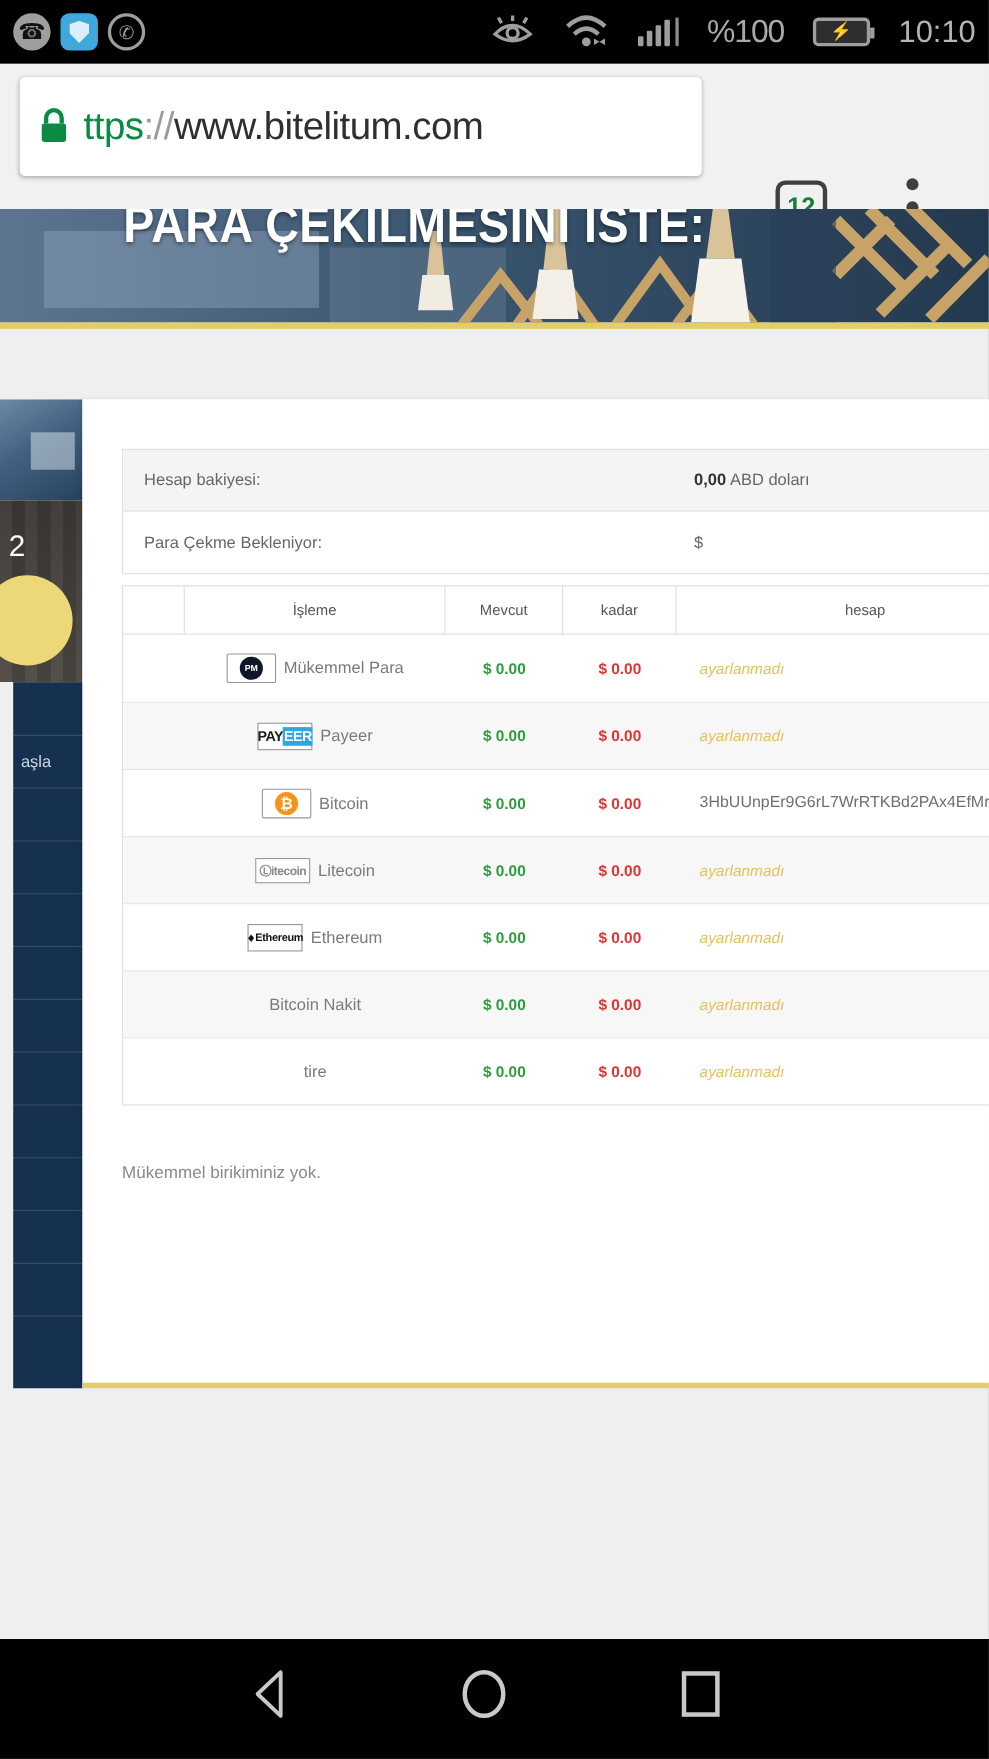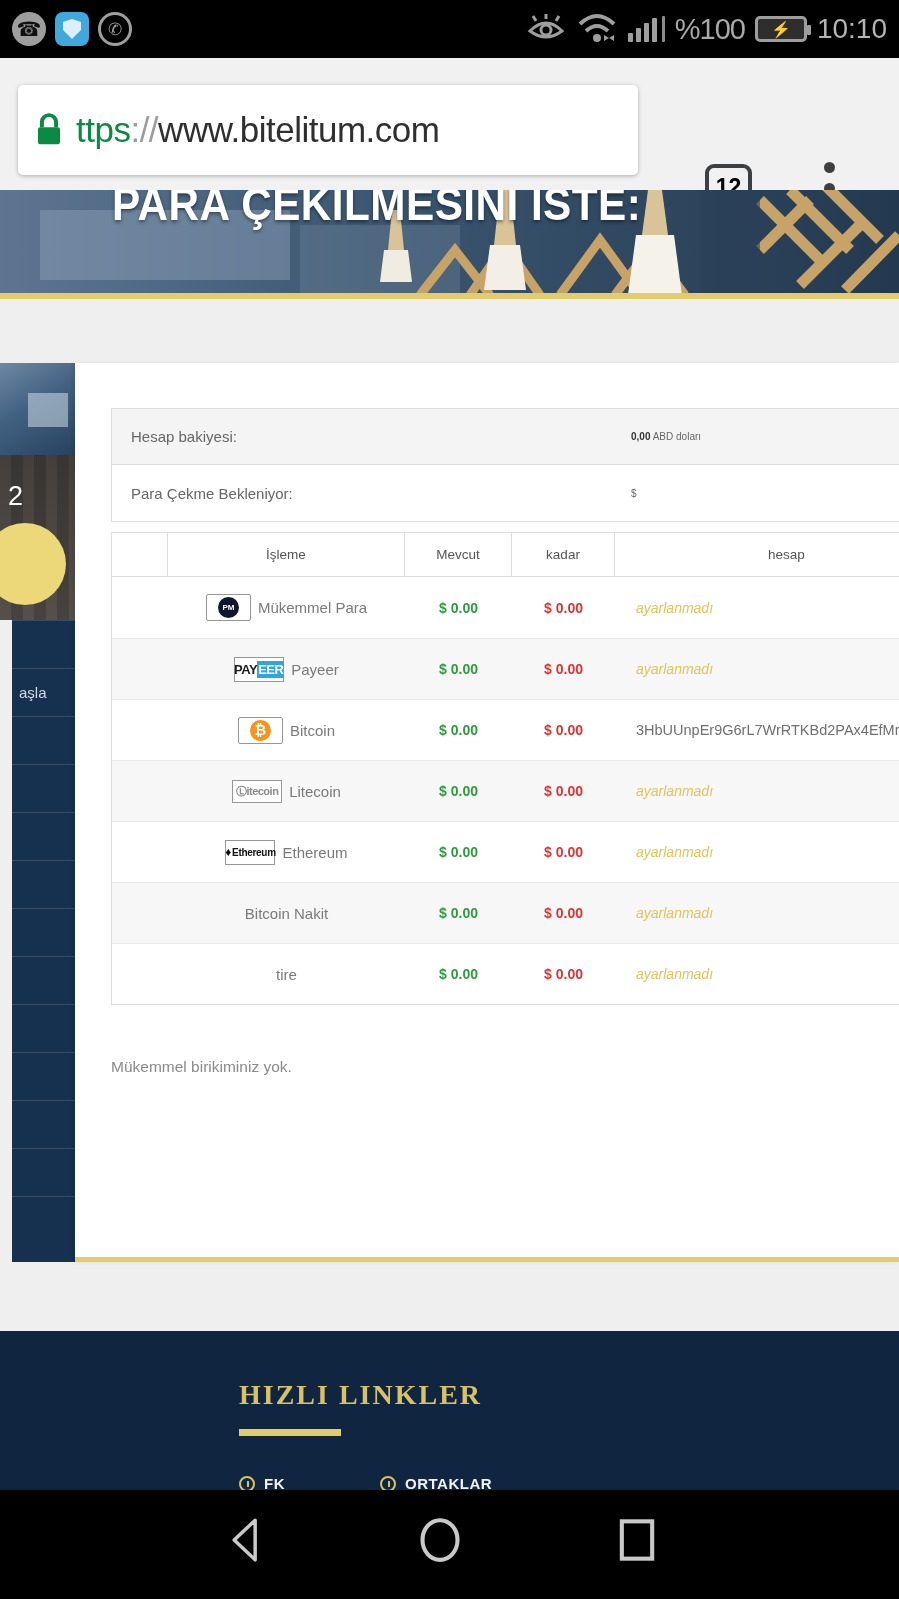--- a/index.html
+++ b/index.html
@@ -2,42 +2,42 @@
 <html><head>
 <meta charset="utf-8">
 <style>
   html,body{margin:0;padding:0;background:#555;}
   *{box-sizing:border-box;font-family:"Liberation Sans", sans-serif;}
   .screen{position:relative;width:899px;height:1599px;overflow:hidden;background:#efefef;margin:0 auto;}
 
   
   .status-bar{position:absolute;left:0;top:0;width:899px;height:58px;background:#000;display:flex;align-items:center;justify-content:space-between;padding:0 12px;}
   .sb-left{display:flex;align-items:center;gap:9px;}
-  .sb-right{display:flex;align-items:center;gap:10px;justify-content:center;}
+  .sb-right{display:flex;align-items:center;gap:26px;justify-content:center;}
   .ic-phone{width:34px;height:34px;border-radius:50%;background:#9e9e9e;color:#111;display:flex;align-items:center;justify-content:center;font-size:20px;line-height:1;}
   .ic-shield{width:34px;height:34px;border-radius:8px;background:#41a8dc;display:flex;align-items:center;justify-content:center;}
   .ic-shield i{display:block;width:18px;height:20px;background:#ddeefb;clip-path:polygon(50% 0,100% 15%,100% 55%,50% 100%,0 55%,0 15%);}
   .ic-wa{width:34px;height:34px;border-radius:50%;border:3px solid #9e9e9e;color:#9e9e9e;display:flex;align-items:center;justify-content:center;font-size:17px;line-height:1;}
   .sb-text{color:#a9a9a9;font-size:29px;letter-spacing:-1px;}
   .sb-time{color:#b5b5b5;font-size:28px;}
   .sig-bars{display:flex;align-items:flex-end;gap:3px;height:26px;}
   .sig-bars b{display:block;width:5px;background:#9e9e9e;border-radius:1px;}
   .sig-bars .s1{height:9px}.sig-bars .s2{height:14px}.sig-bars .s3{height:19px}.sig-bars .s4{height:24px}
   .sig-bars .s5{height:26px;width:3px;margin-left:2px;background:#8b8b8b;}
   .ic-batt{position:relative;width:52px;height:26px;border:3px solid #9e9e9e;border-radius:5px;background:#2e2e2e;display:flex;align-items:center;justify-content:center;color:#b9b9b9;font-size:16px;}
   .ic-batt:after{content:"";position:absolute;right:-7px;top:6px;width:4px;height:10px;background:#9e9e9e;border-radius:1px;}
 
   
   .chrome{position:absolute;left:0;top:58px;width:899px;height:132px;background:#f1f1f1;}
-  .url-bar{position:absolute;left:18px;top:27px;width:620px;height:90px;background:#fff;border-radius:5px;box-shadow:0 1px 4px rgba(0,0,0,.28);display:flex;align-items:center;padding:0 14px;overflow:hidden;}
+  .url-bar{position:absolute;left:18px;top:12px;width:620px;height:90px;background:#fff;border-radius:5px;box-shadow:0 1px 4px rgba(0,0,0,.28);display:flex;align-items:center;padding:0 14px;overflow:hidden;}
   .url-text{font-size:35px;white-space:nowrap;margin-left:10px;letter-spacing:-0.5px;}
   .u-green{color:#0b8a43;}
   .u-gray{color:#9c9c9c;}
   .u-dark{color:#2f2f2f;}
-  .tab-btn{position:absolute;left:705px;top:106px;width:47px;height:47px;border:4px solid #3c4043;border-radius:9px;background:transparent;display:flex;align-items:center;justify-content:center;font-size:23px;font-weight:bold;color:#000000;padding:0;}
+  .tab-btn{position:absolute;left:705px;top:106px;width:47px;height:47px;border:4px solid #3c4043;border-radius:9px;background:transparent;display:flex;align-items:center;justify-content:center;font-size:23px;font-weight:bold;color:#15803d;padding:0;}
   .menu-dots{position:absolute;left:824px;top:104px;width:12px;height:52px;display:flex;flex-direction:column;justify-content:space-between;}
   .menu-dots i{display:block;width:11px;height:11px;border-radius:50%;background:#3f3f3f;}
 
   
   .banner{position:absolute;left:0;top:190px;width:899px;height:109px;overflow:hidden;border-bottom:6px solid #e3cc6a;}
   .banner svg{position:absolute;left:0;top:0;}
   .banner h1{position:absolute;left:112px;top:-14px;margin:0;color:#fff;font-size:47px;font-weight:700;letter-spacing:0.5px;transform:scaleX(0.9);transform-origin:left top;white-space:nowrap;text-shadow:0 2px 4px rgba(0,0,0,.45);}
 
   
   .sidebar{position:absolute;left:0;top:363px;width:75px;height:899px;overflow:hidden;}
@@ -50,21 +50,21 @@
   .sb-menu{position:absolute;left:0;top:257px;width:75px;height:809px;background:#16304f;margin-left:12px;}
   .sb-item{height:48px;border-top:1px solid rgba(255,255,255,.14);color:#cfd8e2;font-size:15px;line-height:48px;padding-left:7px;overflow:hidden;white-space:nowrap;}
 
   
   .card{position:absolute;left:75px;top:363px;width:824px;height:899px;background:#fff;border-bottom:5px solid #e3cc6a;box-shadow:-2px 0 4px rgba(0,0,0,.08);}
 
   .balance{position:absolute;left:36px;top:45px;width:846px;border:1px solid #ddd;}
   .bal-row{position:relative;height:56px;display:flex;align-items:center;}
   .bal-row.alt{background:#f4f4f4;border-bottom:1px solid #ddd;}
   .bal-label{padding-left:19px;color:#666;font-size:15px;}
-  .bal-value{position:absolute;left:519px;color:#666;font-size:10px;}
+  .bal-value{position:absolute;left:519px;color:#666;font-size:15px;}
   .bal-value b{color:#333;font-weight:700;}
 
   .wtable{position:absolute;left:36px;top:169px;width:846px;border:1px solid #ddd;background:#fff;}
   .tgrid{display:grid;grid-template-columns:56px 237px 107px 103px 343px;}
   .thead{height:44px;border-bottom:1px solid #ddd;}
   .thead .th{display:flex;align-items:center;justify-content:center;color:#555;font-size:13.5px;border-right:1px solid #ddd;}
   .thead .th:last-child{border-right:none;}
   .trow{height:61px;align-items:center;}
   .trow + .trow{border-top:1px solid #e7e7e7;}
   .trow.alt{background:#f7f7f7;}
@@ -323,34 +323,20 @@
         </div>
         <div class="cell pos">$ 0.00</div>
         <div class="cell neg">$ 0.00</div>
         <div class="cell hesap unset">ayarlanmadı</div>
       </div>
     </div>
 
     <div class="note">Mükemmel birikiminiz yok.</div>
   </main>
 
-  <footer class="footer">
-    <div class="f-head">HIZLI LINKLER</div>
-    <div class="f-rule"></div>
-    <div class="f-links">
-      <div class="f-link">
-          <span class="clock"></span>
-          <span>FK</span>
-        </div>
-      <div class="f-link">
-          <span class="clock"></span>
-          <span>ORTAKLAR</span>
-        </div>
-    </div>
-  </footer>
 
   <nav class="navbar">
     <button class="nav-btn nav-back">
       <svg width="56" height="56" viewBox="0 0 48 48">
           <path d="M31 7 L13 24 L31 41 Z" fill="none" stroke="#c9c9c9" stroke-width="3" stroke-linejoin="round"></path>
         </svg>
     </button>
     <button class="nav-btn nav-home">
       <svg width="56" height="56" viewBox="0 0 48 48">
           <ellipse cx="24" cy="24" rx="15" ry="17" fill="none" stroke="#c9c9c9" stroke-width="3.5"></ellipse>

